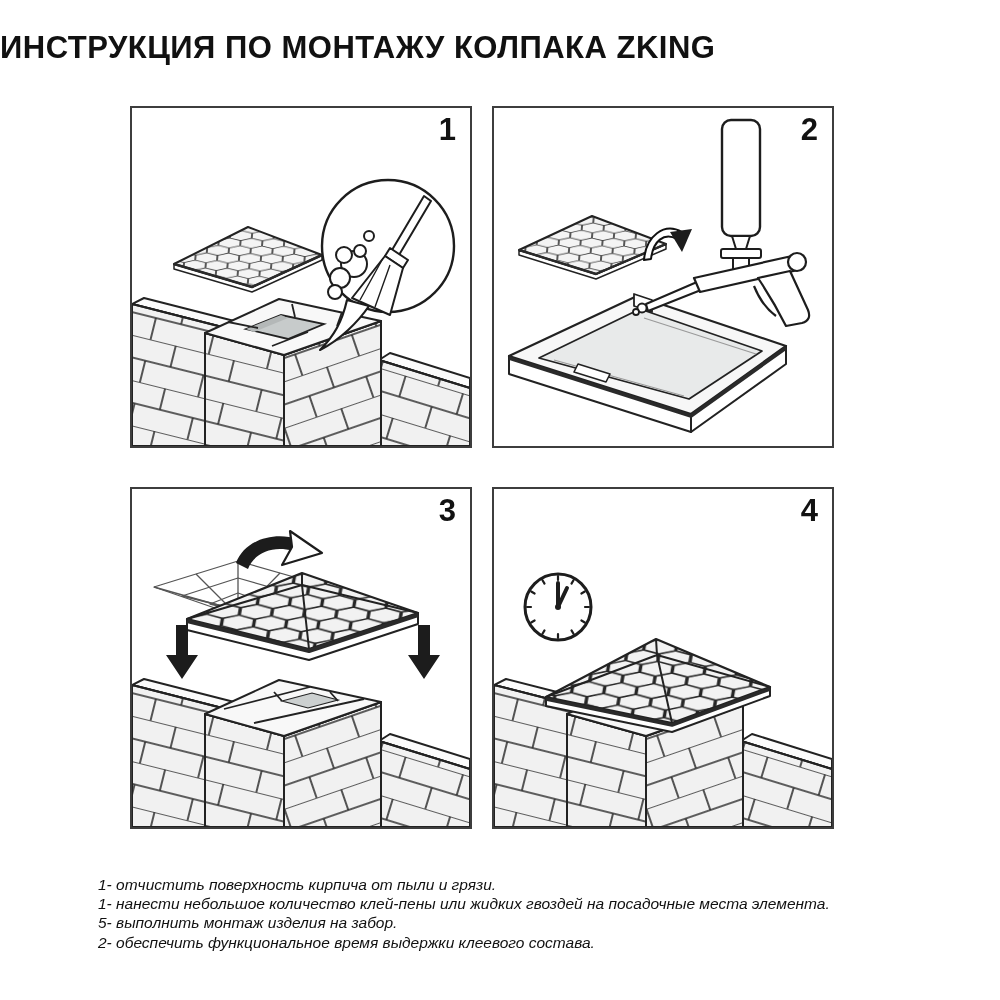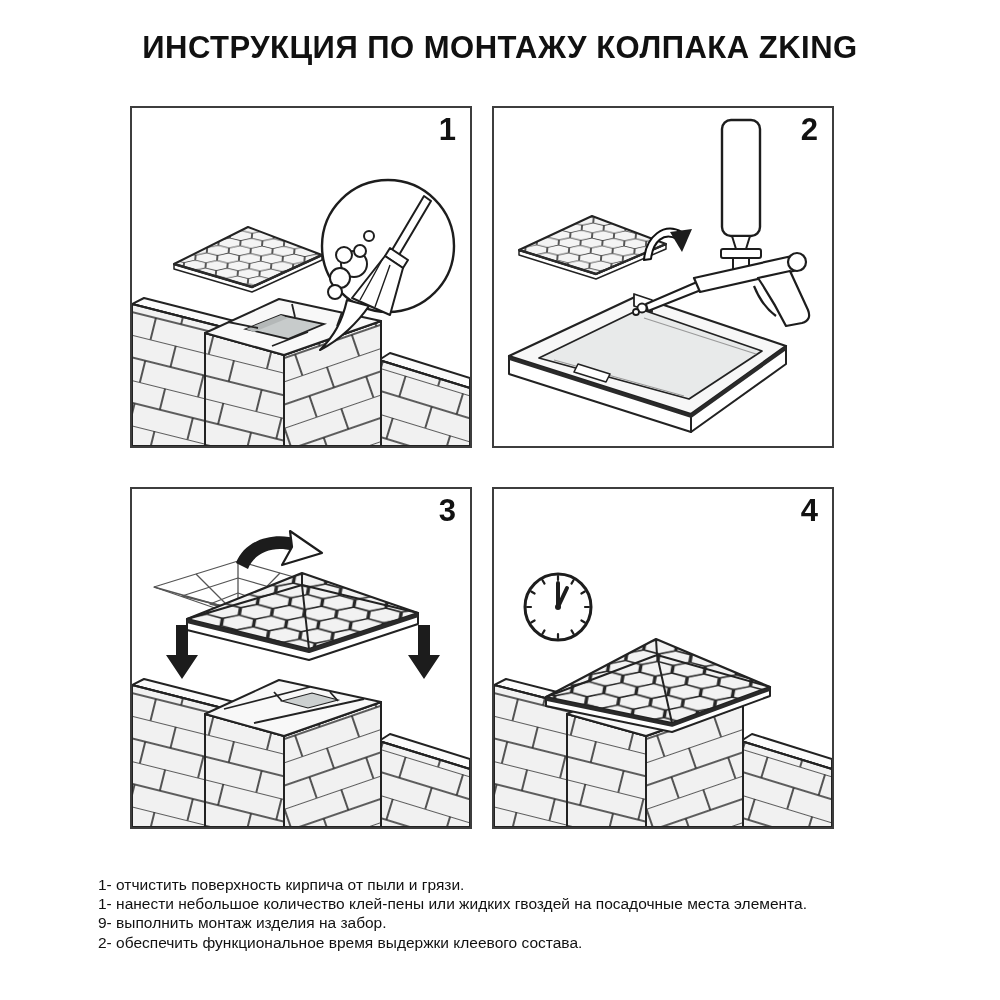--- a/index.html
+++ b/index.html
@@ -1,27 +1,27 @@
 <!DOCTYPE html>
 <html><head>
 <meta charset="utf-8">
 <style>
   html,body{margin:0;padding:0;background:#ffffff;}
   #page{position:relative;width:1000px;height:1000px;background:#fff;overflow:hidden;
         font-family:"Liberation Sans",sans-serif;color:#121212;}
-  .title{position:absolute;top:30px;left:0;width:1000px;text-align:center;
+  .title{position:absolute;top:30px;left:0;width:1000px;
          font-size:31px;font-weight:700;letter-spacing:0.5px;color:#111;white-space:nowrap;}
   .panel{position:absolute;width:342px;height:342px;border:2px solid #3d3d3d;
          background:#fff;box-sizing:border-box;}
   .panel svg{position:absolute;left:0;top:0;width:338px;height:338px;display:block;}
   .num{position:absolute;top:6px;right:14px;font-size:31px;font-weight:700;color:#121212;line-height:1;}
   #p1{left:130px;top:106px;} #p2{left:492px;top:106px;}
   #p3{left:130px;top:487px;} #p4{left:492px;top:487px;}
   .footer{position:absolute;left:98px;top:875px;width:880px;
-          font-size:15.5px;line-height:19.2px;color:#111;}
+          font-size:15.5px;line-height:19.2px;color:#111;font-style:italic;}
   .footer div{white-space:nowrap;}
   .defs{position:absolute;width:0;height:0;overflow:hidden;}
 </style>
 </head>
 <body>
 
 <div id="page">
 
   <svg class="defs" aria-hidden="true">
     <defs>
@@ -200,17 +200,17 @@
         <path d="M64,118 L64,94 M64,118 L73,99" stroke-width="4"></path>
         <circle cx="64" cy="118" r="3" fill="#1d1d1d" stroke="none"></circle>
       </g>
     </svg>
     <span class="num">4</span>
   </div>
 
   <div class="footer">
     <div>1- отчистить поверхность кирпича от пыли и грязи.</div>
     <div>1- нанести небольшое количество клей-пены или жидких гвоздей на посадочные места элемента.</div>
-    <div>9- выполнить монтаж изделия на забор.</div>
+    <div>5- выполнить монтаж изделия на забор.</div>
     <div>2- обеспечить функциональное время выдержки клеевого состава.</div>
   </div>
 
 </div>
 
 </body></html>

